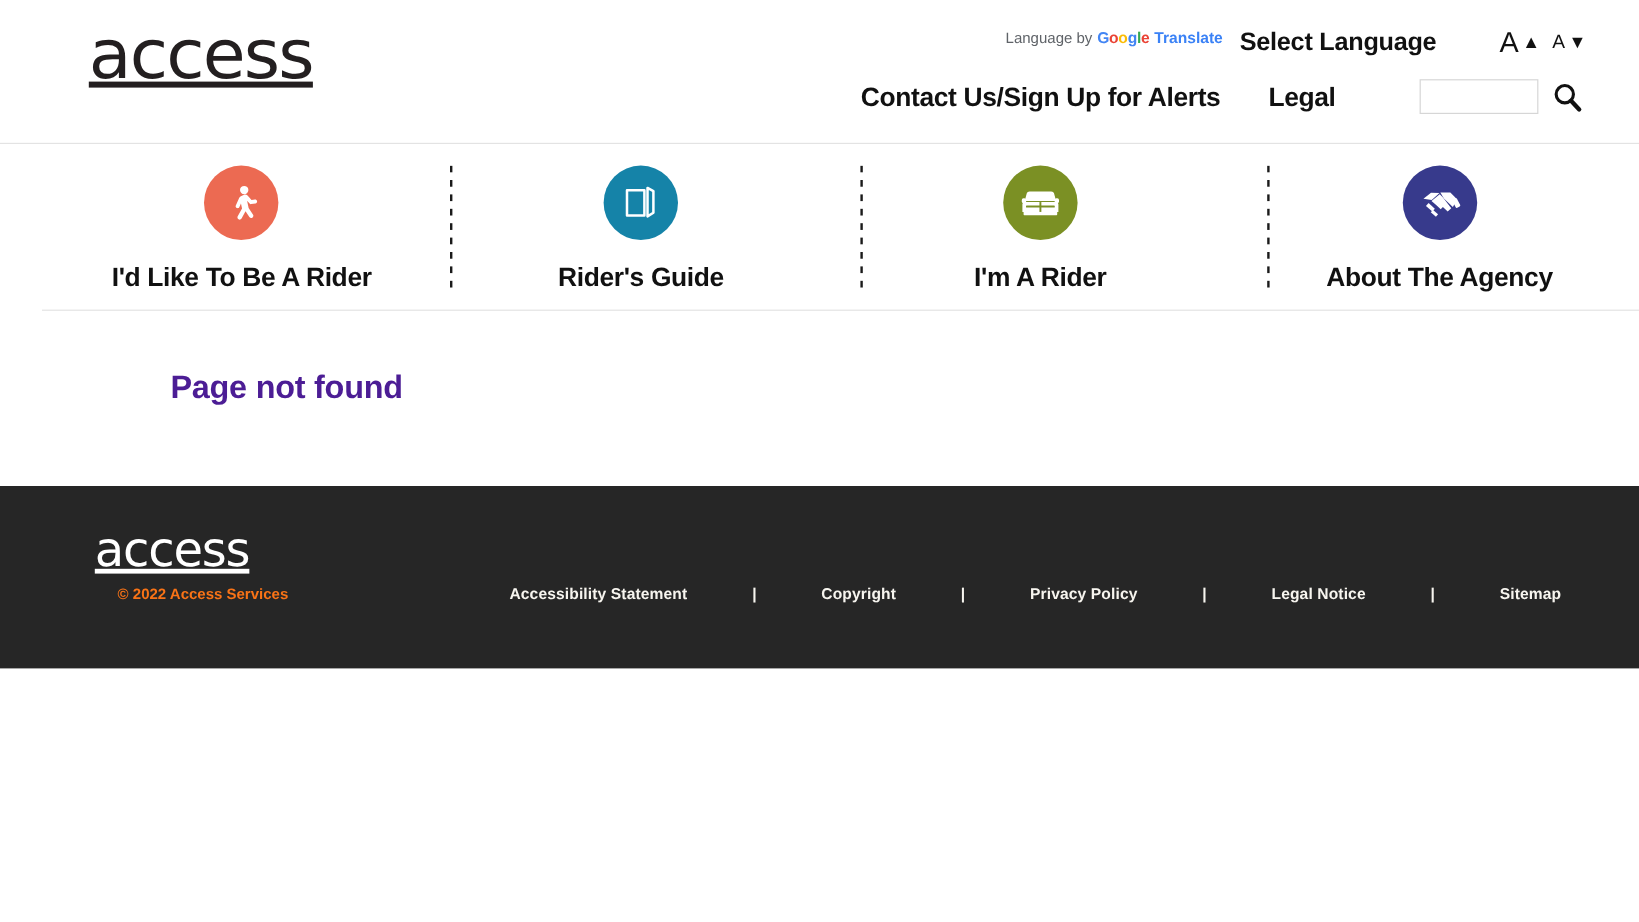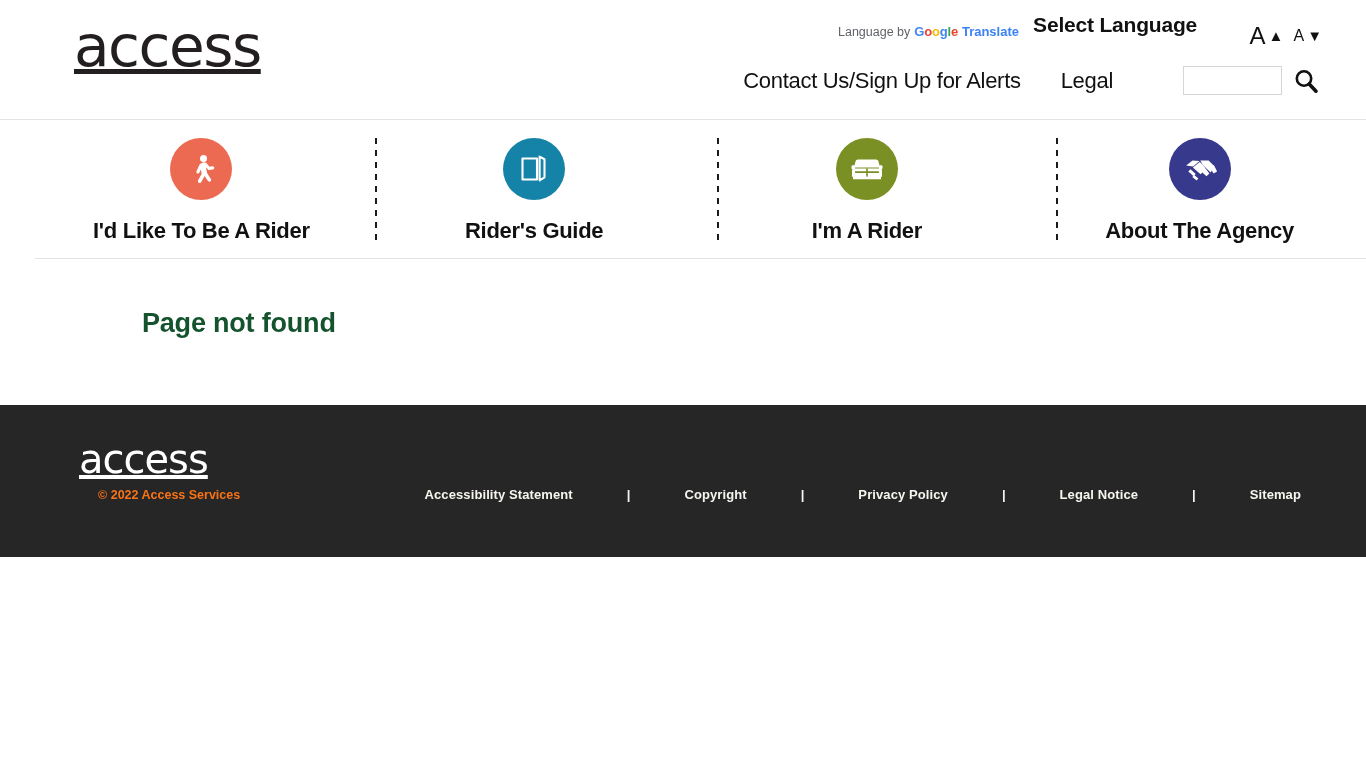--- a/index.html
+++ b/index.html
@@ -60,21 +60,21 @@
   .translate-word {
     font-size: 13px;
     font-weight: bold;
     color: #3b82f6;
     font-family: Liberation Sans, sans-serif;
   }
 
   .select-language {
     position: absolute;
     right: 169px;
-    top: 13px;
+    top: 24px;
     font-size: 21px;
     font-weight: bold;
     color: #111111;
     white-space: nowrap;
     letter-spacing: -0.2px;
   }
 
   .text-size-ctrl {
     position: absolute;
     right: 44px;
@@ -92,21 +92,21 @@
     position: absolute;
     right: 46px;
     top: 66px;
     display: flex;
     align-items: center;
     gap: 0;
     white-space: nowrap;
   }
   .hnav-link {
     font-size: 22px;
-    font-weight: normal;
+    font-weight: bold;
     color: #111111;
     text-decoration: none;
     letter-spacing: -0.3px;
   }
   .hnav-gap-1 { width: 40px; }
   .hnav-gap-2 { width: 70px; }
   .search-box {
     width: 99px;
     height: 29px;
     border: 1px solid #d6d6d6;
@@ -179,21 +179,21 @@
 
   
   .main {
     background: #ffffff;
     height: 146px;
     padding: 48px 0 0 142px;
   }
   .page-title {
     font-size: 27px;
     font-weight: bold;
-    color: #14532d;
+    color: #4c1d95;
     letter-spacing: -0.2px;
     line-height: 32px;
   }
   .page-body {
     margin-top: 13px;
     font-size: 15.5px;
     color: #4a4a4a;
     line-height: 22px;
   }
 

